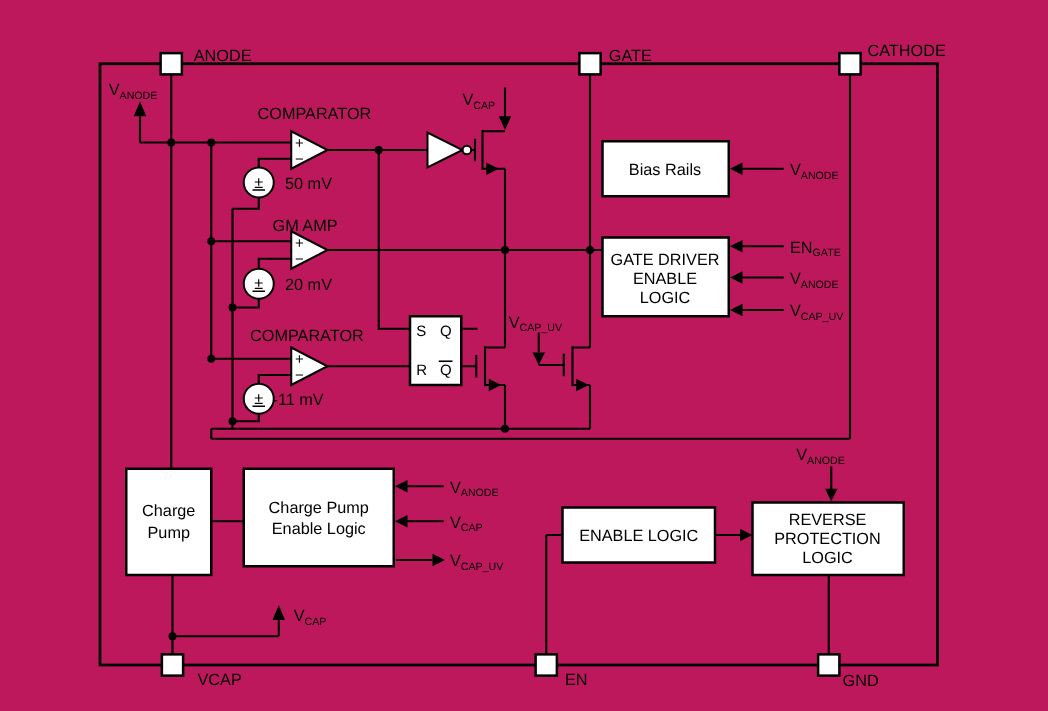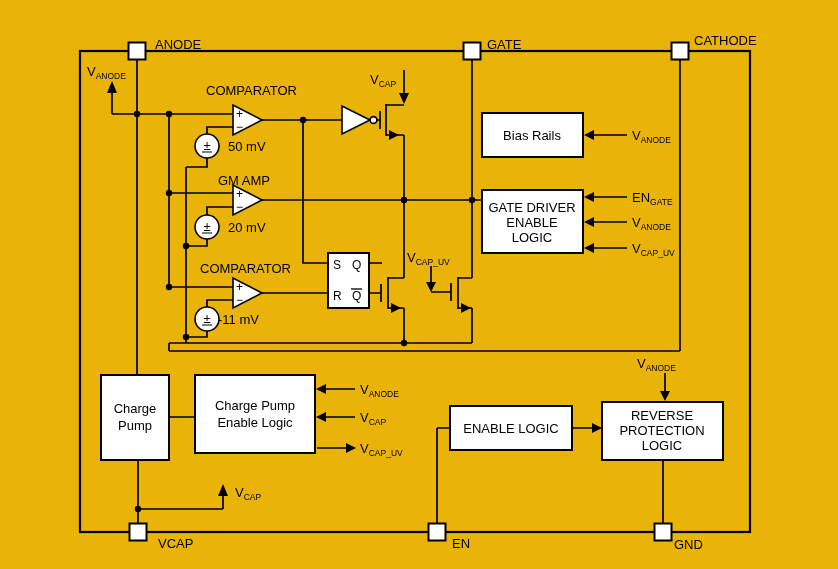--- a/index.html
+++ b/index.html
@@ -1,16 +1,16 @@
 <!DOCTYPE html>
 <html><head>
 <meta charset="utf-8">
 <style>
   html,body{margin:0;padding:0;background:#ffffff;}
-  #stage{position:relative;width:838px;height:569px;background:#eab308;overflow:hidden;
+  #stage{position:relative;width:838px;height:569px;background:#be185d;overflow:hidden;
          font-family:"Liberation Sans", sans-serif;}
   svg{position:absolute;left:0;top:0;}
   svg text{font-family:"Liberation Sans", sans-serif;fill:#000;}
   .lbl{font-size:13px;}
   .small{font-size:12px;}
   .pm{font-size:13px;}
 </style>
 </head>
 <body>
 

